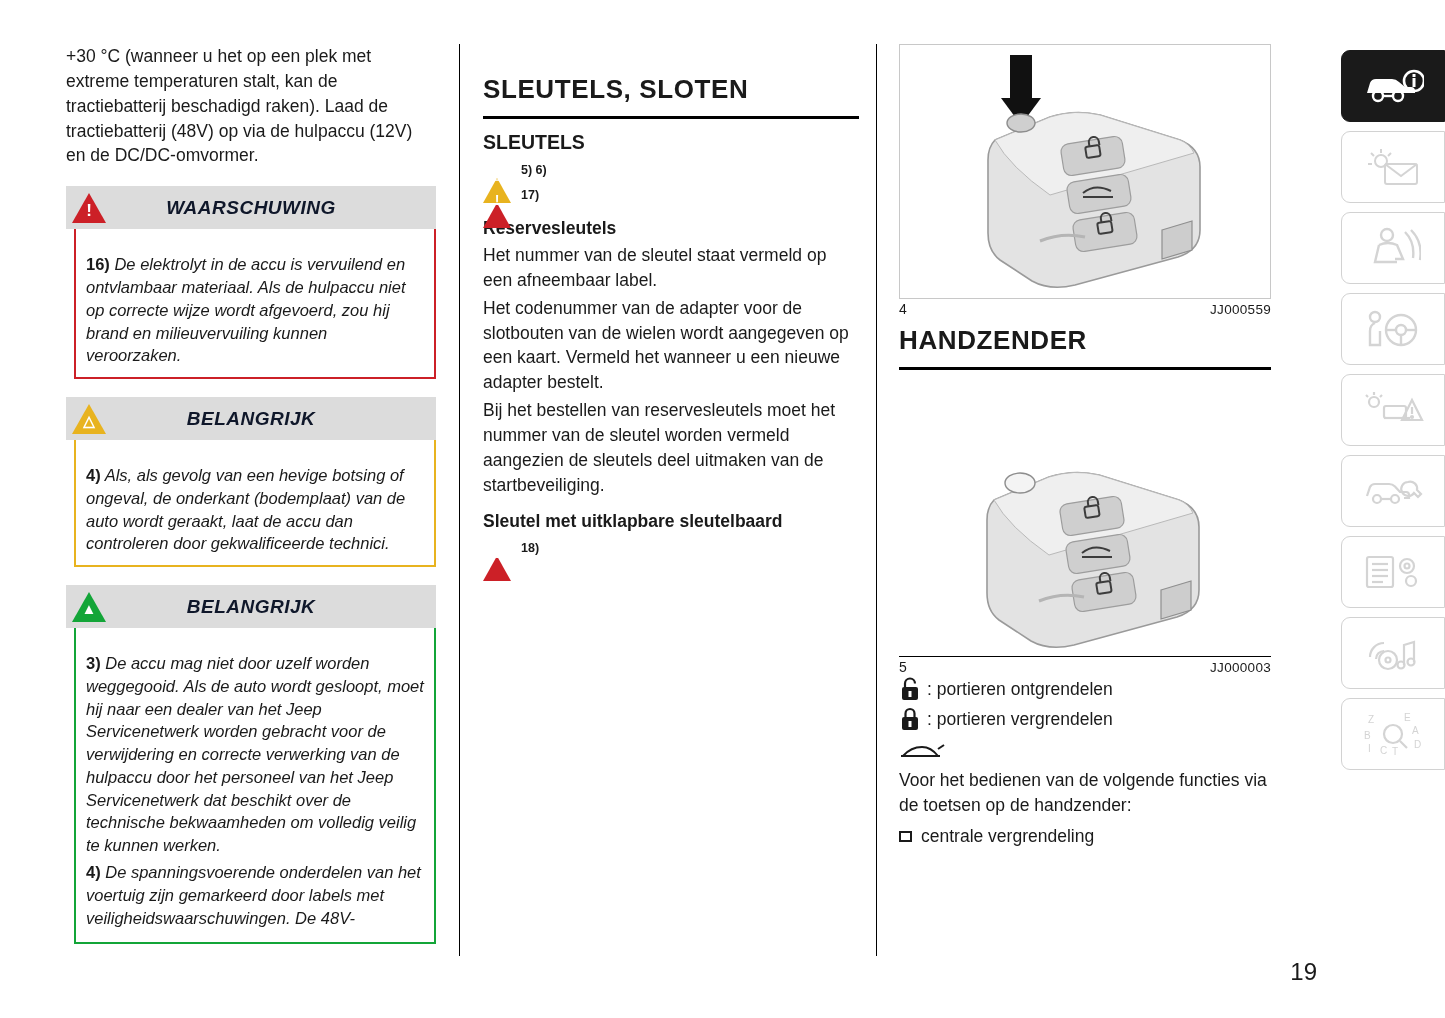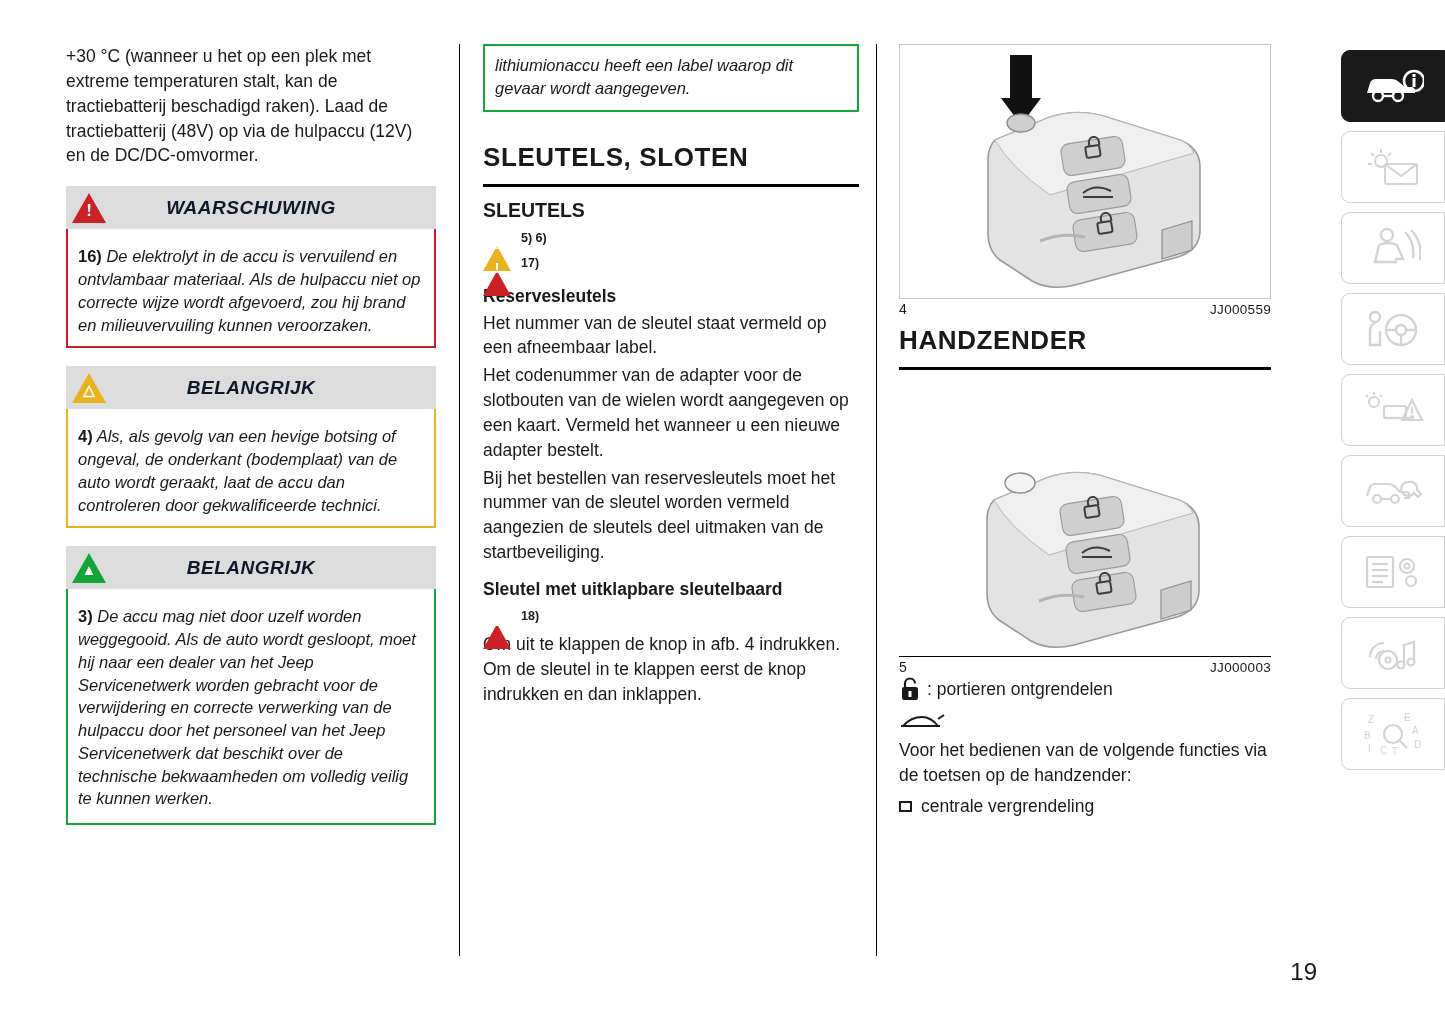--- a/index.html
+++ b/index.html
@@ -71,24 +71,25 @@
     left: 6px;
     top: 50%;
     transform: translateY(-50%);
     width: 34px; height: 34px;
     display: flex; align-items: center; justify-content: center;
   }
 
   .notice-body {
     border: 2px solid #000;
     border-top: none;
-    padding: 16px 10px 10px 10px;
+    padding: 24px 10px 10px 10px;
     font-size: 16.5px;
     font-style: italic;
     line-height: 1.38;
+    margin-left: 8px;
   }
   .notice-body .num { font-style: normal; font-weight: bold; }
   .b-red    { border-color: #cc2027; }
   .b-yellow { border-color: #e8b31f; }
   .b-green  { border-color: #13a538; }
 
   
   .tri {
     width: 0; height: 0;
     border-left: 17px solid transparent;
@@ -270,30 +271,31 @@
               <span class="glyph">▲</span>
             </span>
         </span>
         <span class="title">BELANGRIJK</span>
       </div>
       <div class="notice-body b-green">
         <p>
           <span class="num">3)</span>
           <span>De accu mag niet door uzelf worden weggegooid. Als de auto wordt gesloopt, moet hij naar een dealer van het Jeep Servicenetwerk worden gebracht voor de verwijdering en correcte verwerking van de hulpaccu door het personeel van het Jeep Servicenetwerk dat beschikt over de technische bekwaamheden om volledig veilig te kunnen werken.</span>
         </p>
+        <p style="margin-top:4px;">
+          <span class="num">4)</span>
+          <span>De spanningsvoerende onderdelen van het voertuig zijn gemarkeerd door labels met veiligheidswaarschuwingen. De 48V-</span>
+        </p>
       </div>
     </div>
 
   </div>
 
   <div class="col col-2">
 
-    <div class="quote-box">
-      <span>lithiumionaccu heeft een label waarop dit gevaar wordt aangegeven.</span>
-    </div>
 
     <div class="h1">SLEUTELS, SLOTEN</div>
 
     <div class="h2">SLEUTELS</div>
 
     <div class="ref-row">
       <span>
         <span class="tri tri-yellow" style="border-left-width:14px;border-right-width:14px;border-bottom-width:25px;">
           <span class="glyph" style="top:8px;left:-14px;width:28px;font-size:12px;">△</span>
         </span>
@@ -319,21 +321,20 @@
 
     <div class="ref-row">
       <span>
         <span class="tri tri-red" style="border-left-width:14px;border-right-width:14px;border-bottom-width:25px;">
           <span class="glyph" style="top:7px;left:-14px;width:28px;font-size:14px;">!</span>
         </span>
       </span>
       <span class="refs">18)</span>
     </div>
 
-    <p class="body-text">Om uit te klappen de knop in afb. 4 indrukken. Om de sleutel in te klappen eerst de knop indrukken en dan inklappen.</p>
 
   </div>
 
   <div class="col col-3">
 
     <div class="figure">
       <div class="frame" style="height:255px;">
         <svg viewBox="0 0 370 255" width="370" height="255">
 
           <g fill="#111">
@@ -410,20 +411,30 @@
         <span>
           <svg width="22" height="24" viewBox="0 0 22 24">
             <rect x="3" y="10" width="16" height="13" rx="2" fill="#1a1a1a"></rect>
             <path d="M6 10 V6.5 A5 5 0 0 1 16 6.5" fill="none" stroke="#1a1a1a" stroke-width="2.2"></path>
             <rect x="9.5" y="14" width="3" height="6" fill="#ffffff"></rect>
           </svg>
         </span>
         <span class="ltext">: portieren ontgrendelen</span>
       </div>
 
+      <div class="legend-row">
+        <span>
+          <svg width="22" height="24" viewBox="0 0 22 24">
+            <rect x="3" y="10" width="16" height="13" rx="2" fill="#1a1a1a"></rect>
+            <path d="M6.5 10 V6.5 A4.5 4.5 0 0 1 15.5 6.5 V10" fill="none" stroke="#1a1a1a" stroke-width="2.2"></path>
+            <rect x="9.5" y="14" width="3" height="6" fill="#ffffff"></rect>
+          </svg>
+        </span>
+        <span class="ltext">: portieren vergrendelen</span>
+      </div>
 
       <div class="legend-row" style="align-items:flex-start;">
         <span style="margin-top:5px;">
           <svg width="46" height="20" viewBox="0 0 46 20">
             <path d="M4 14 q8 -9 19 -9 q9 0 16 9" fill="none" stroke="#1a1a1a" stroke-width="2"></path>
             <line x1="2" y1="14" x2="41" y2="14" stroke="#1a1a1a" stroke-width="2"></line>
             <line x1="39" y1="7" x2="45" y2="3" stroke="#1a1a1a" stroke-width="2"></line>
           </svg>
         </span>
       </div>

